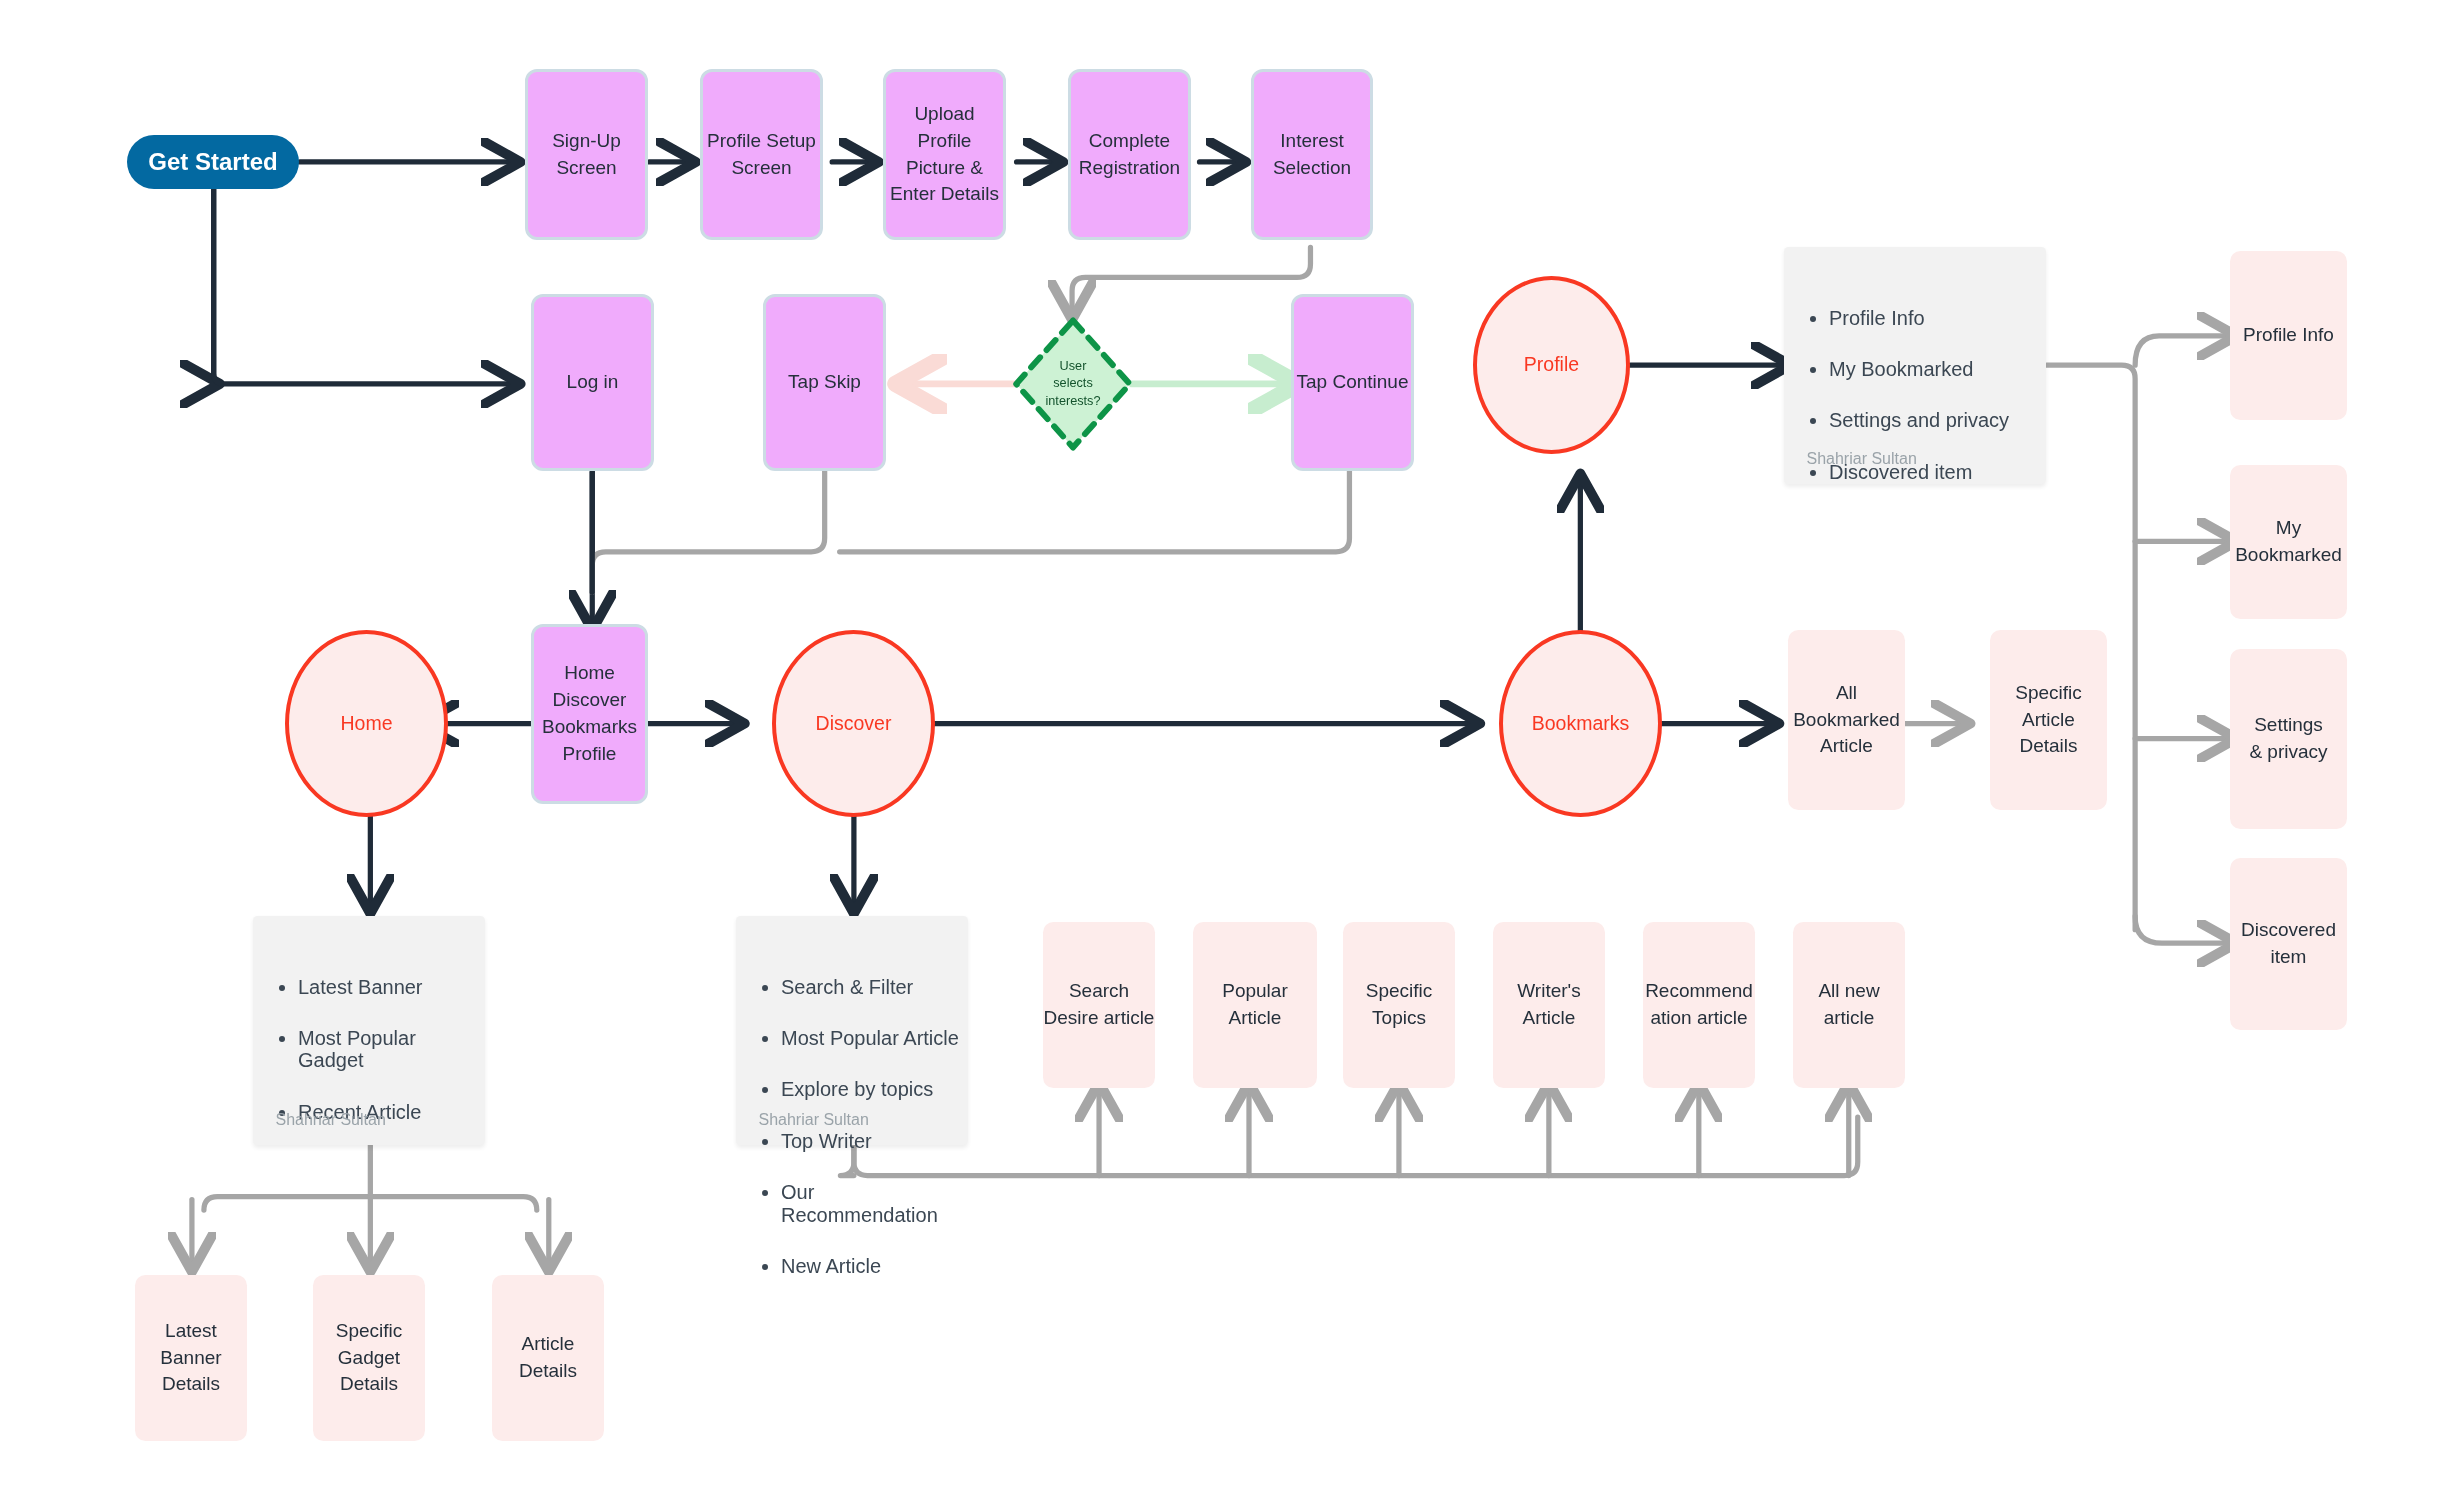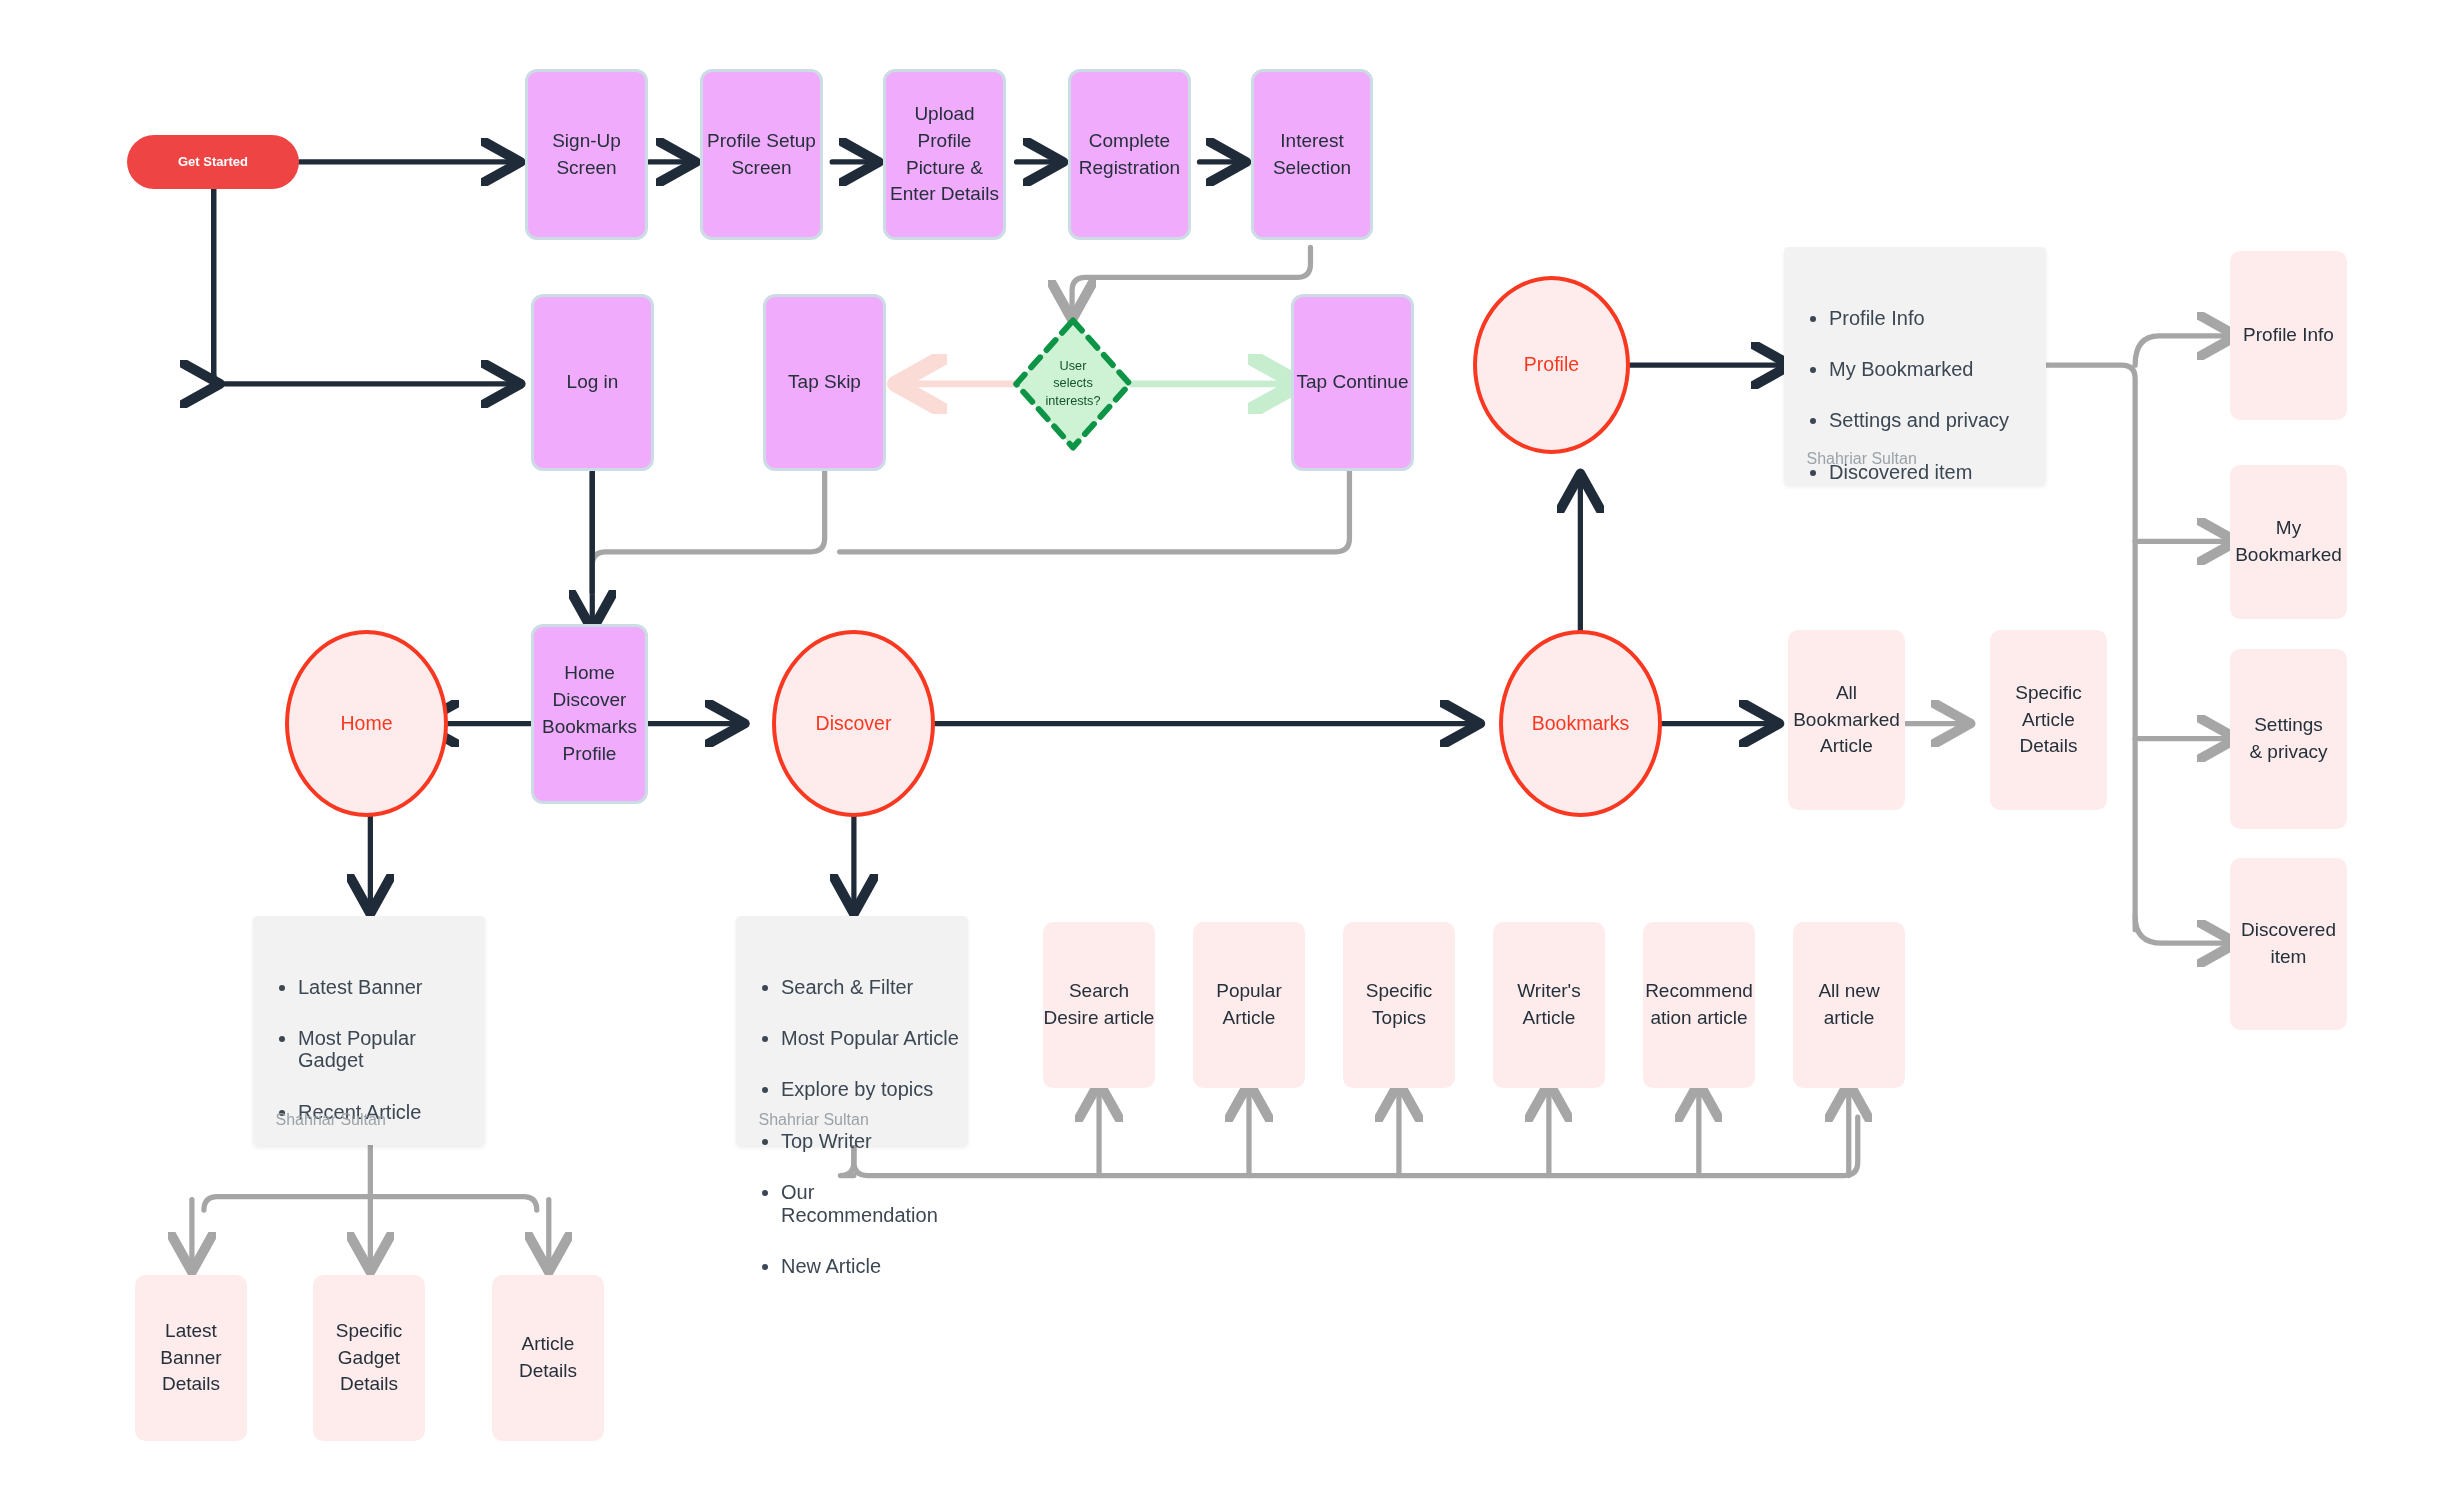--- a/index.html
+++ b/index.html
@@ -39,24 +39,24 @@
     font-size: 19px;
   }
   
   .card-plain {
     background: #fdeceb;
     border-radius: 10.5px;
     font-size: 19px;
   }
   
   .pill {
-    background: #ef4444;
+    background: #0369a1;
     border-radius: 36px;
     color: #ffffff;
-    font-size: 13px;
+    font-size: 24px;
     font-weight: 600;
   }
   
   .ellipse {
     background: #fdeceb;
     border: 4.5px solid #f93822;
     border-radius: 50%;
     color: #f93822;
     font-size: 19.5px;
   }
@@ -347,21 +347,21 @@
     <li>Our Recommendation</li>
     <li>New Article</li>
   </ul>
   <div class="note-author">Shahriar Sultan</div>
 </div>
 
 <div class="node card-plain" style="left:1043px; top:922px; width:112px; height:166px;">
   <span>Search
 Desire article</span>
 </div>
-<div class="node card-plain" style="left:1193px; top:922px; width:112px; height:166px;">
+<div class="node card-plain" style="left:1193px; top:922px; width:124px; height:166px;">
   <span>Popular
 Article</span>
 </div>
 <div class="node card-plain" style="left:1343px; top:922px; width:112px; height:166px;">
   <span>Specific
 Topics</span>
 </div>
 <div class="node card-plain" style="left:1493px; top:922px; width:112px; height:166px;">
   <span>Writer's
 Article</span>

